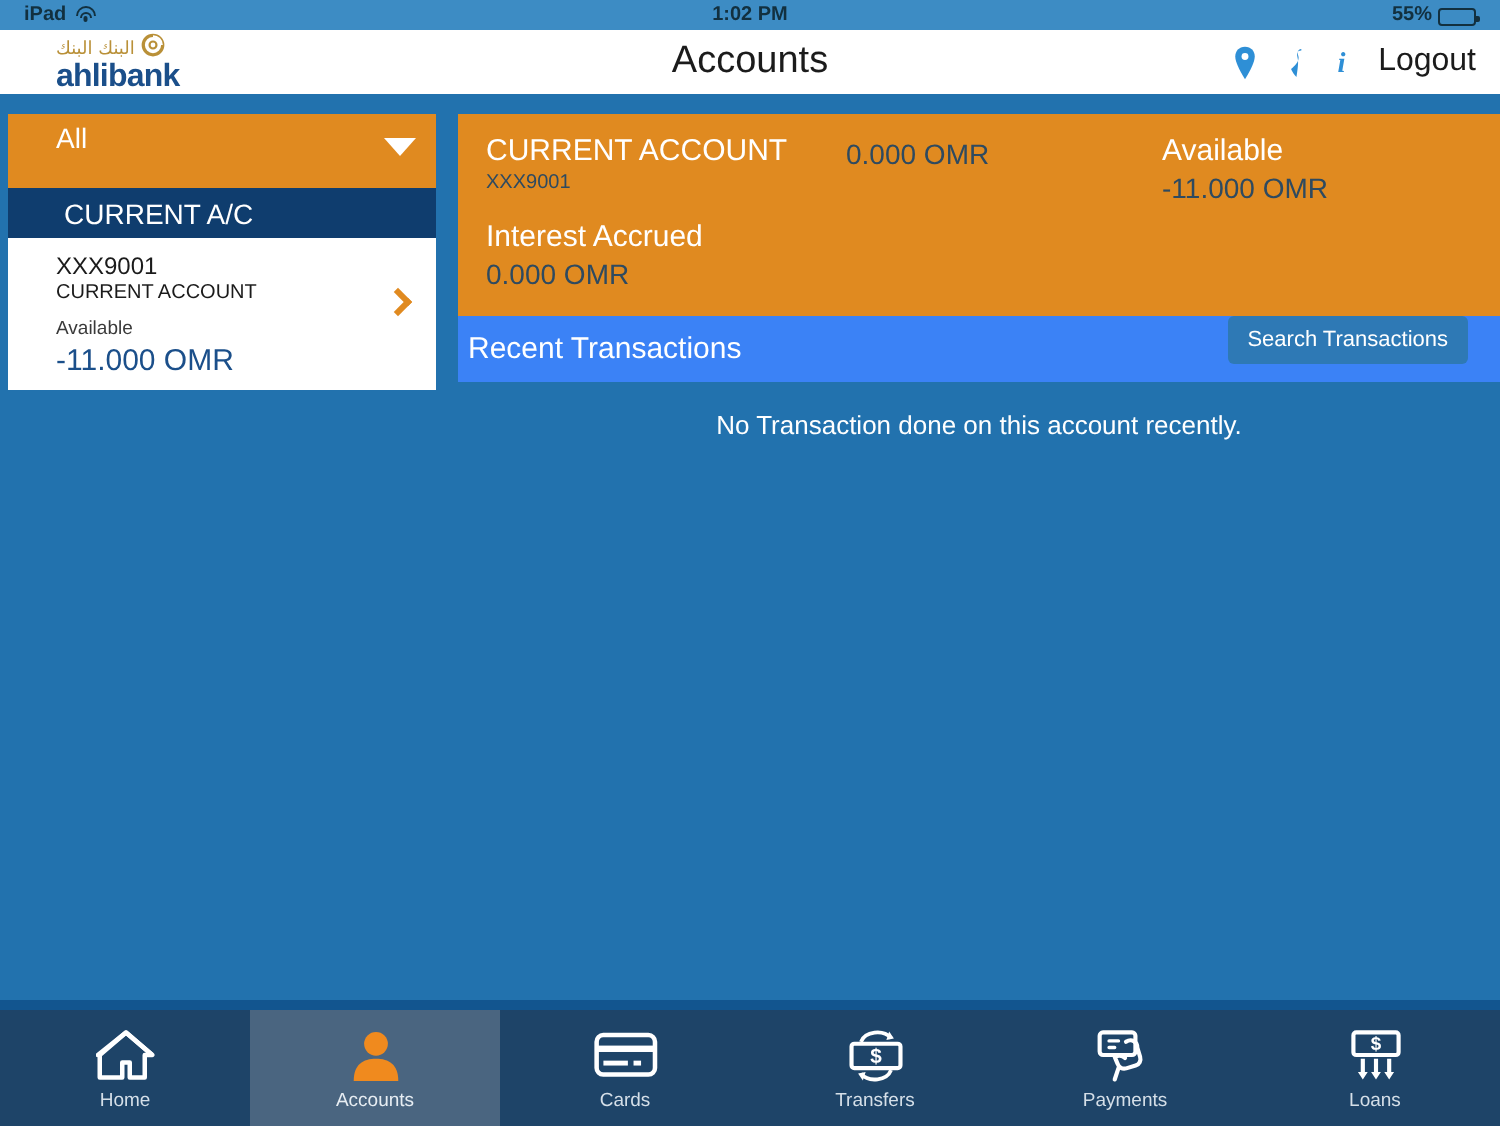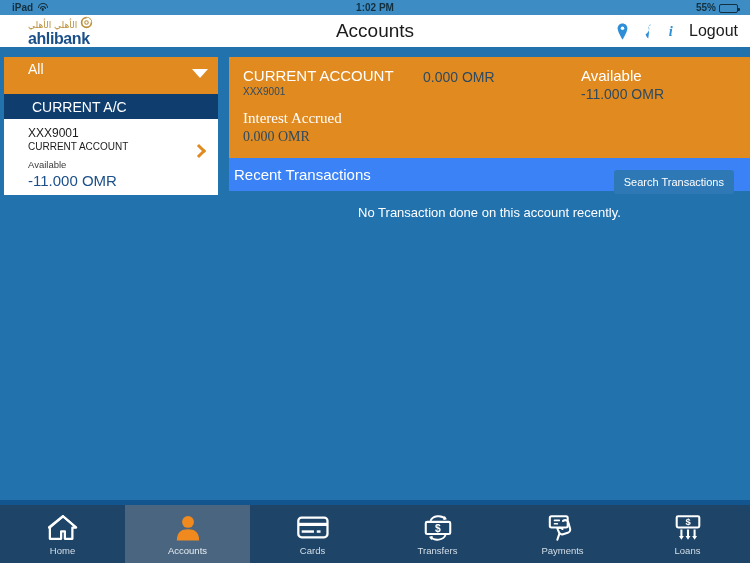--- a/index.html
+++ b/index.html
@@ -104,29 +104,29 @@
     background: #E08A20; padding: 10px 0 13px 0;
     display: flex;
   }
   .scol { padding-left: 14px; }
   .scol.c1 { width: 180px; }
   .scol.c2 { width: 158px; }
   .scol.c3 { flex: 1; }
   .s-lbl { font-size: 15px; color: #FFFFFF; }
   .s-val { font-size: 14px; color: #2E4A60; margin-top: 2px; }
   .s-val.small { font-size: 10px; }
-  .s-pair + .s-pair { margin-top: 13px; font-family: Liberation Serif, serif; }
+  .s-pair + .s-pair { margin-top: 13px; }
 
   .rt-bar {
     background: #3b82f6; height: 33px; display: flex; align-items: center;
     padding-left: 5px; position: relative;
   }
   .rt-title { font-size: 15px; color: #fff; }
   .search-btn {
-    position: absolute; right: 16px; top: 12px;
+    position: absolute; right: 16px; top: 0;
     background: #2E79B5; color: #fff; font-size: 11px;
     border: none; border-radius: 3px; padding: 6px 10px;
     font-family: "Liberation Sans", sans-serif; cursor: pointer;
   }
   .empty-msg {
     text-align: center; color: #fff; font-size: 13px;
     margin-top: 14px;
   }
 
   
@@ -163,21 +163,21 @@
     <div class="sb-center">1:02 PM</div>
     <div class="sb-right">
       <span>55%</span>
       <span class="battery"><span class="lvl" style="width:55%"></span></span>
     </div>
   </div>
 
   <div class="appbar">
     <div class="logo">
       <div class="logo-row">
-        <span class="logo-ar">الأهلي الأهلي</span>
+        <span class="logo-ar">البنك البنك</span>
         <svg class="logo-swirl" viewBox="0 0 24 24">
           <circle cx="12" cy="12" r="9" fill="none" stroke="#B99038" stroke-width="3"></circle>
           <path d="M12 4 A8 8 0 0 1 20 12" fill="none" stroke="#fff" stroke-width="2.2"></path>
           <circle cx="12" cy="12" r="3.2" fill="none" stroke="#B99038" stroke-width="2"></circle>
         </svg>
       </div>
       <div class="logo-name">ahlibank</div>
     </div>
 
     <div class="appbar-title">Accounts</div>

